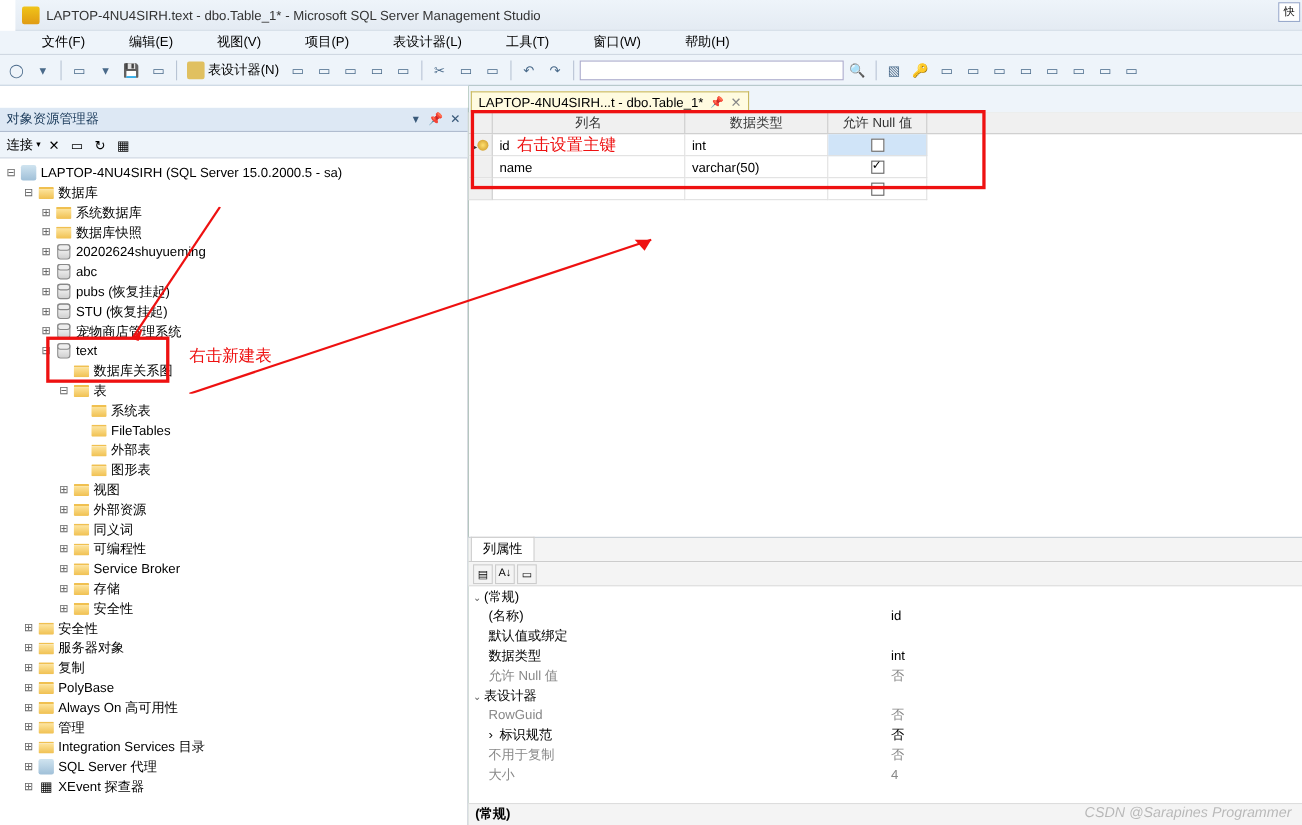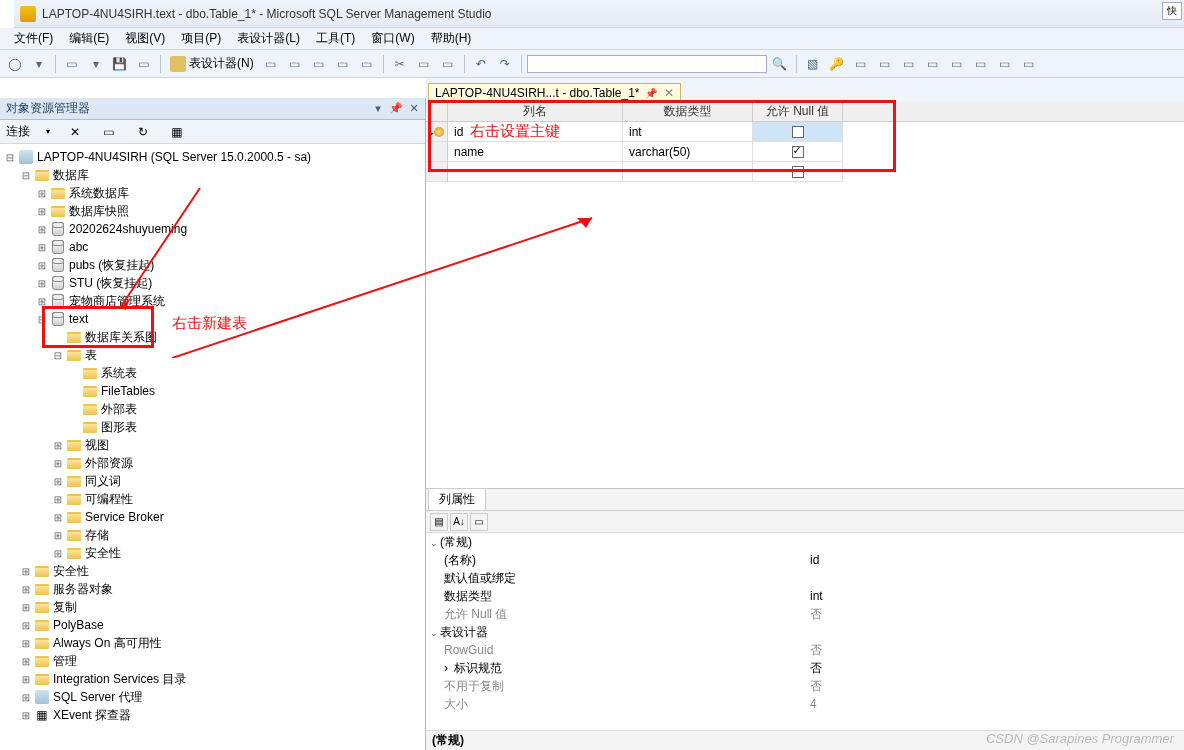--- a/index.html
+++ b/index.html
@@ -3,38 +3,38 @@
 <meta charset="utf-8">
 <style>
 * { box-sizing: border-box; margin: 0; padding: 0; font-family: "Microsoft YaHei", "Segoe UI", sans-serif; font-size: 12px; }
 body { background: #fff; width: 1184px; height: 750px; overflow: hidden; position: relative; }
 
 .titlebar { height: 28px; background: linear-gradient(#eef4fa, #e4ebf3); display: flex; align-items: center; padding-left: 6px; border-bottom: 1px solid #c8d4e0; margin-left: 14px; }
 .titlebar .app-icon { width: 16px; height: 16px; background: linear-gradient(#f0c419, #e09b13); border-radius: 2px; margin-right: 6px; }
 .titlebar .title { color: #333; }
 
 .menubar { height: 22px; background: #eef4fa; display: flex; align-items: center; padding-left: 8px; gap: 4px; border-bottom: 1px solid #d0d8e2; }
-.menubar span { padding: 2px 6px; cursor: default; }
+.menubar span { padding: 2px 6px; cursor: default; margin-left: 24px; }
 
 .toolbar { height: 28px; background: #eef4fa; display: flex; align-items: center; padding-left: 4px; gap: 2px; border-bottom: 1px solid #c8d4e0; }
 .tb-btn { width: 22px; height: 22px; display: inline-flex; align-items: center; justify-content: center; color: #4a6a8a; }
 .tb-sep { width: 1px; height: 18px; background: #b8c4d4; margin: 0 3px; }
 .tb-text-btn { display: inline-flex; align-items: center; padding: 0 4px; gap: 3px; }
 .tb-text-btn .icon { width: 16px; height: 16px; background: #e0c060; border-radius: 2px; }
 .tb-wide { height: 18px; width: 240px; background: #fff; border: 1px solid #aac; display: inline-block; }
 
 .workspace { display: flex; height: calc(750px - 28px - 22px - 28px); position: relative; }
 
 
 .oe { width: 426px; background: #fff; border-right: 1px solid #b0b8c4; display: flex; flex-direction: column; margin-top: 20px; }
 .oe-header { height: 22px; background: #dde8f4; display: flex; align-items: center; padding-left: 6px; justify-content: space-between; border-bottom: 1px solid #b0bccf; }
 .oe-header-title { color: #1a3a5a; }
 .oe-header-icons { display: flex; gap: 4px; padding-right: 4px; }
 .oe-header-icons span { width: 14px; height: 14px; color: #3a5a7a; display: inline-flex; align-items: center; justify-content: center; font-size: 11px; }
-.oe-connbar { height: 24px; background: #eef4fa; display: flex; align-items: center; padding-left: 6px; gap: 16px; border-bottom: 1px solid #d0d8e2; }
+.oe-connbar { height: 24px; background: #eef4fa; display: flex; align-items: center; padding-left: 6px; gap: 3px; border-bottom: 1px solid #d0d8e2; }
 .oe-connbar .drop { font-size: 8px; }
 .oe-connbar .ico { width: 18px; height: 18px; display: inline-flex; align-items: center; justify-content: center; }
 .tree { flex: 1; overflow: auto; padding: 4px 2px; }
 .tree-node { display: flex; align-items: center; height: 18px; white-space: nowrap; }
 .tree-toggle { width: 12px; height: 12px; display: inline-flex; align-items: center; justify-content: center; font-size: 10px; color: #666; margin-right: 2px; }
 .tree-icon { width: 16px; height: 14px; margin-right: 3px; display: inline-flex; align-items: center; justify-content: center; }
 .folder-ico { width: 14px; height: 11px; background: linear-gradient(#fde49c, #f0c050); border-radius: 1px; border-top: 2px solid #f0c050; }
 .db-ico { width: 12px; height: 14px; background: linear-gradient(#fff, #d0d0d0); border-radius: 2px 2px 3px 3px; border: 1px solid #888; position: relative; }
 .db-ico::before { content:''; position:absolute; top:-1px; left:-1px; right:-1px; height:4px; border:1px solid #888; border-radius: 3px; background:#eee;}
 .server-ico { width: 14px; height: 14px; background: linear-gradient(#d0e4f0,#a0c0d8); border-radius: 2px; }

